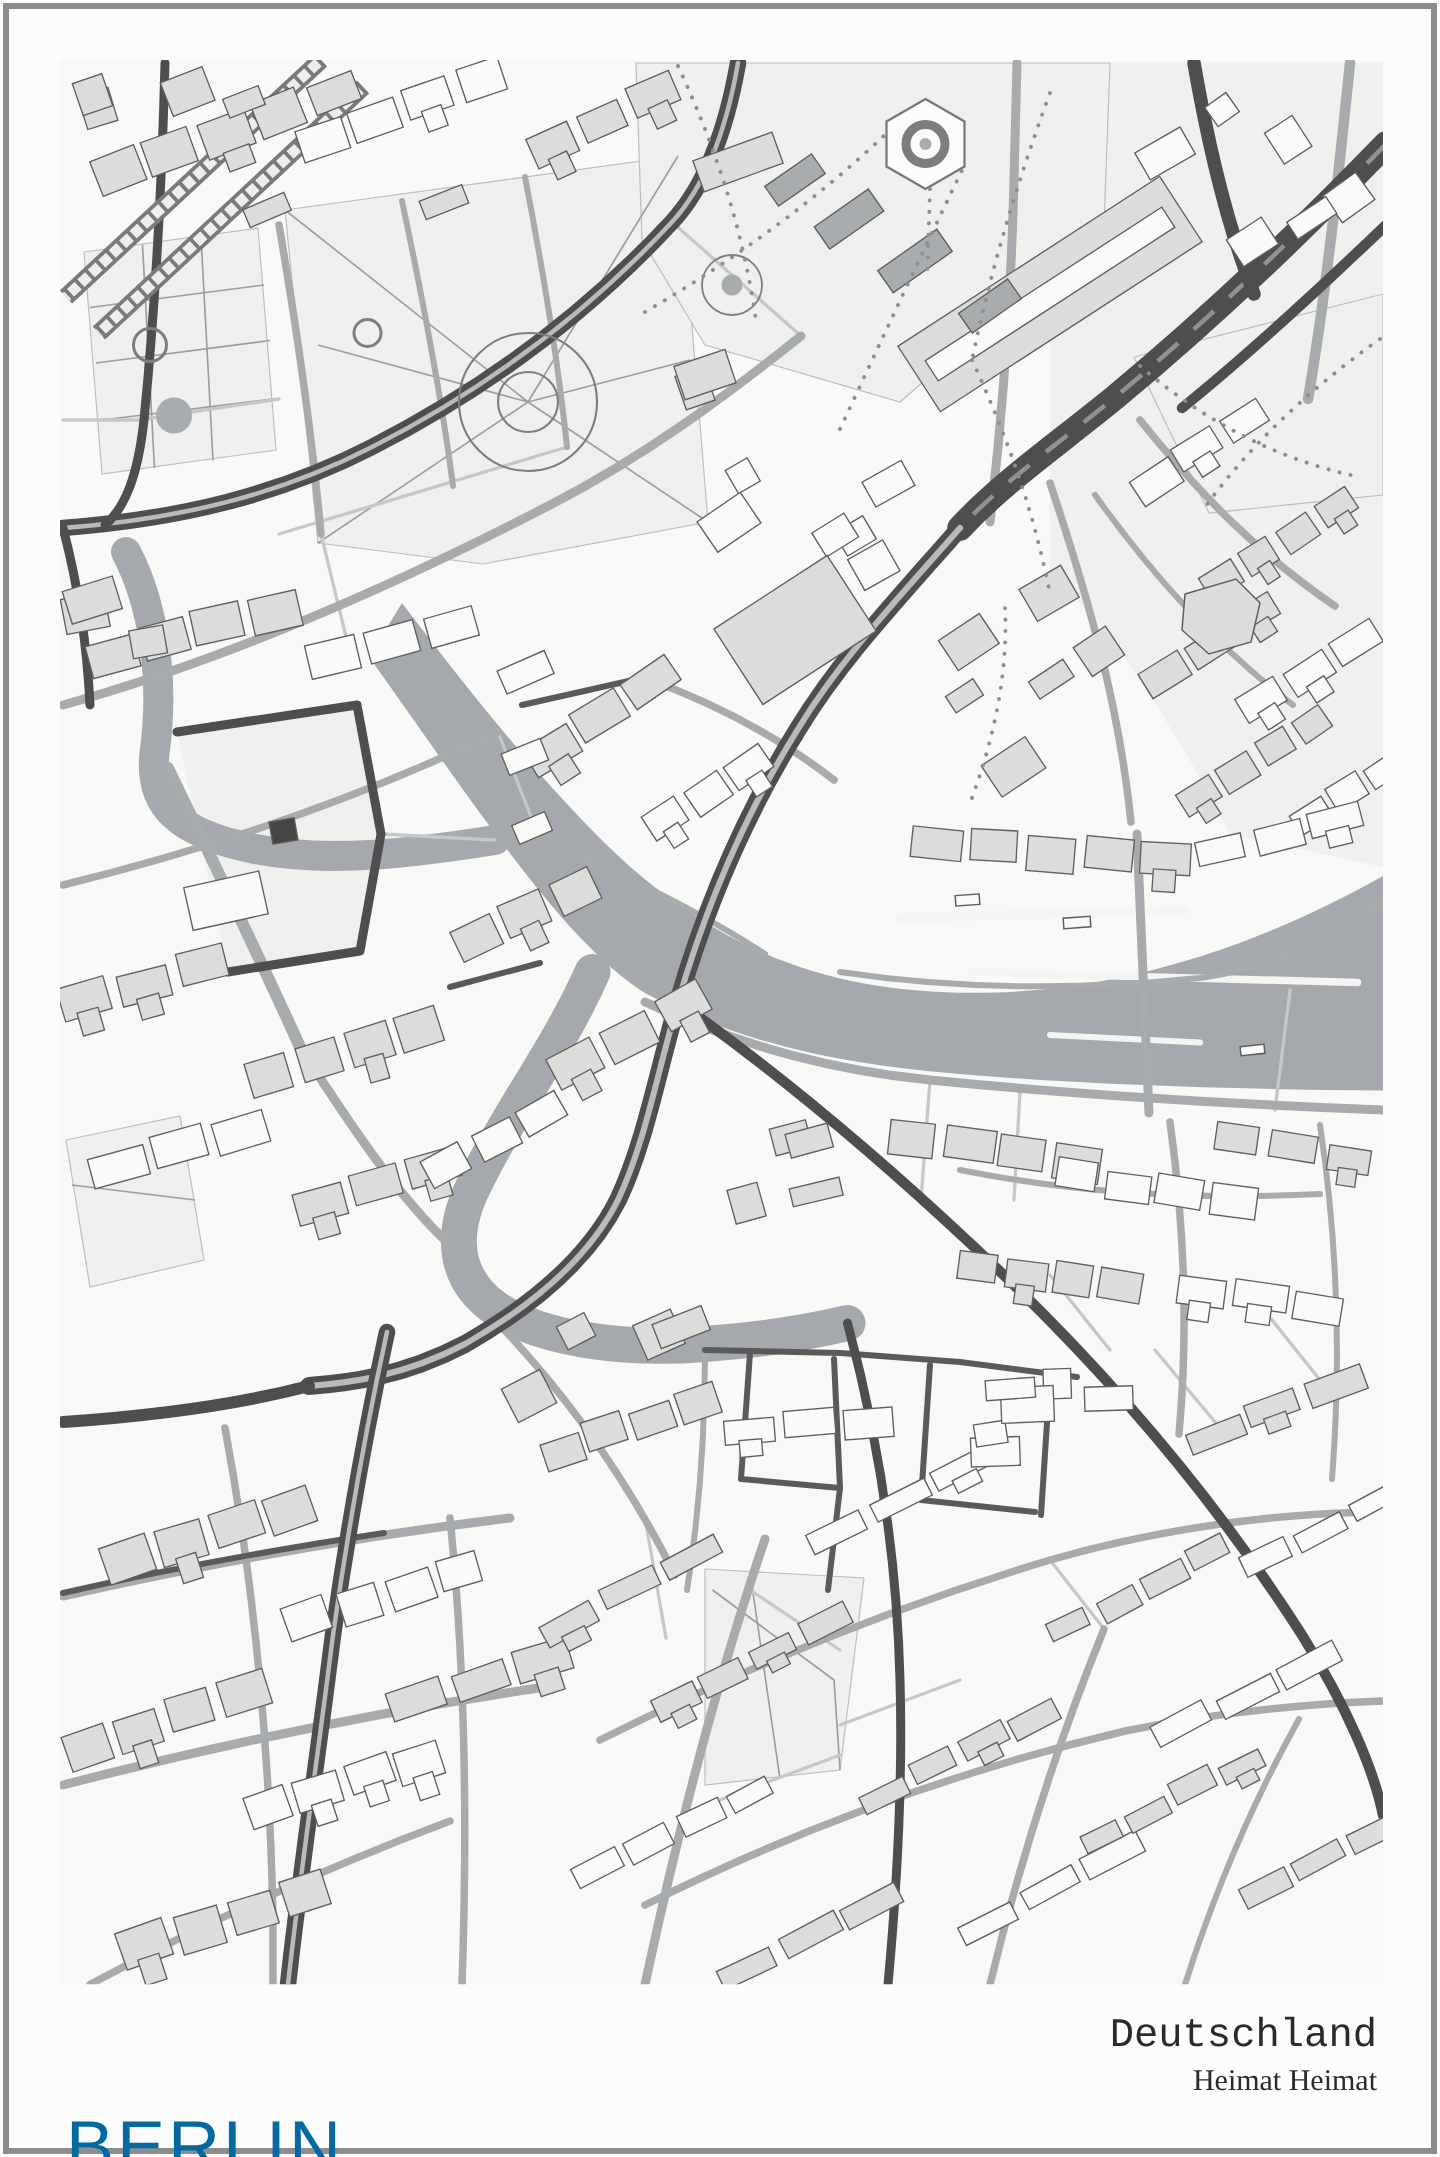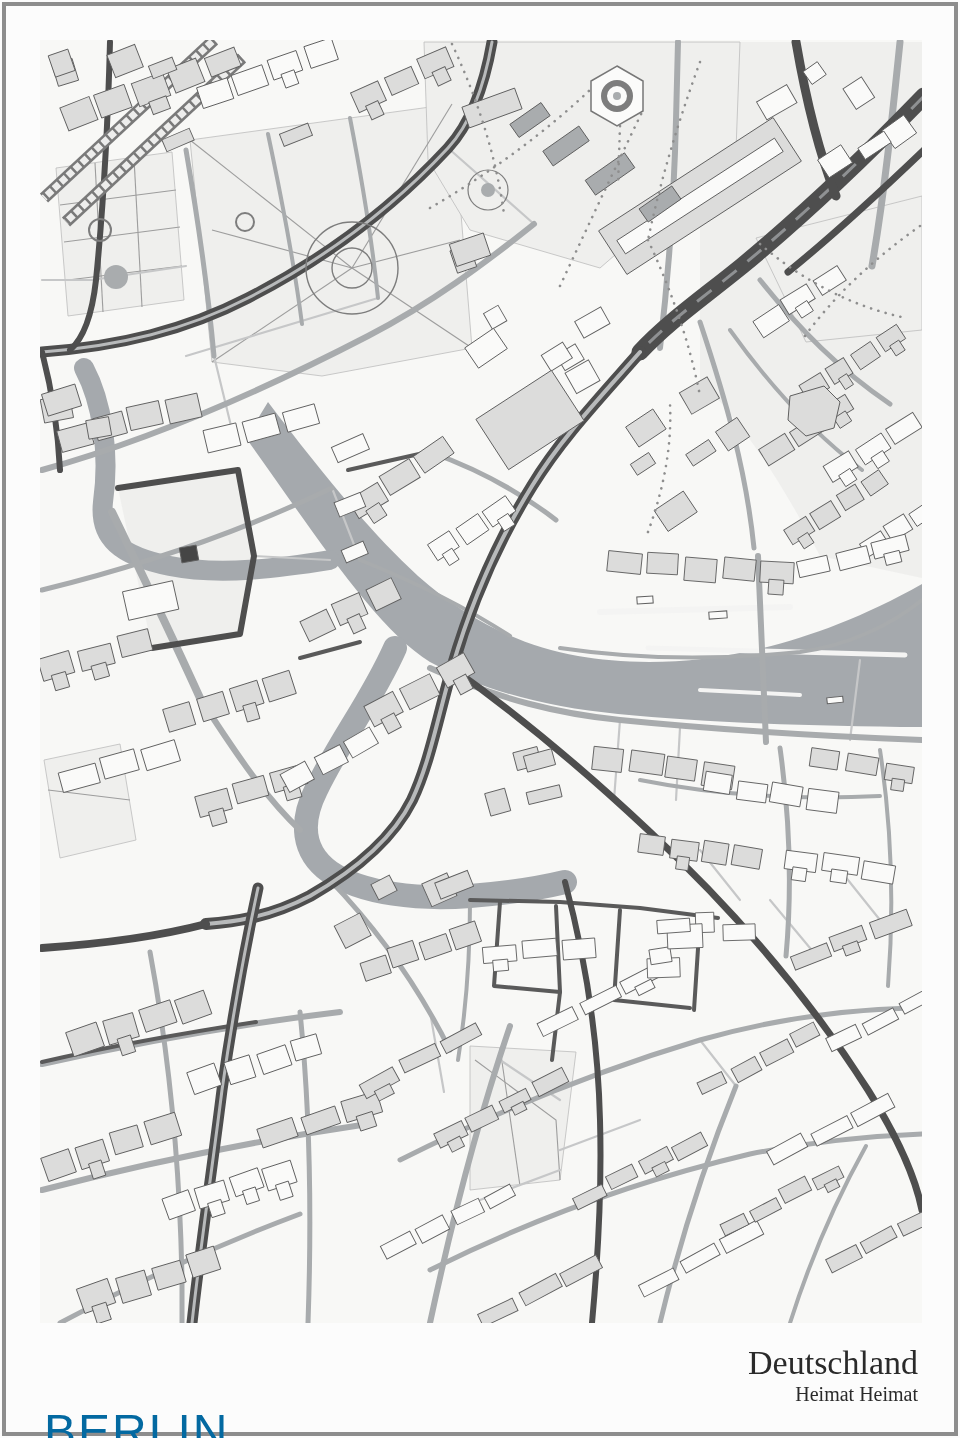--- a/index.html
+++ b/index.html
@@ -5,21 +5,21 @@
   html,body{margin:0;padding:0;background:#e8e8e8;}
   .poster{position:relative;width:960px;height:1438px;background:#fcfcfc;overflow:hidden;
           font-family:"Liberation Sans",sans-serif;}
   .frame{position:absolute;left:2px;top:2px;right:2px;bottom:2px;border:4px solid #8d8d8d;pointer-events:none;}
   .map-wrap{position:absolute;left:40px;top:40px;width:882px;height:1283px;}
   .map-wrap svg{display:block;width:100%;height:100%;}
   .title{position:absolute;left:44px;top:1404px;font-size:48px;font-weight:300;
          letter-spacing:2px;color:#0369a1;line-height:1.15;}
   .credit{position:absolute;right:42px;top:1344px;text-align:right;
           font-family:"Liberation Serif",serif;color:#2a2a2a;}
-  .credit .line1{font-size:34px;line-height:1.1;}
+  .credit .line1{font-size:27px;line-height:1.1;font-family:Liberation Mono, monospace;}
   .credit .line2{font-size:20px;line-height:1.3;}
 </style>
 </head>
 <body>
 
 <div class="poster">
 
   <div class="map-wrap">
     <svg id="map-svg" viewBox="40 40 882 1283" preserveAspectRatio="none" xmlns="http://www.w3.org/2000/svg">
         <defs>

